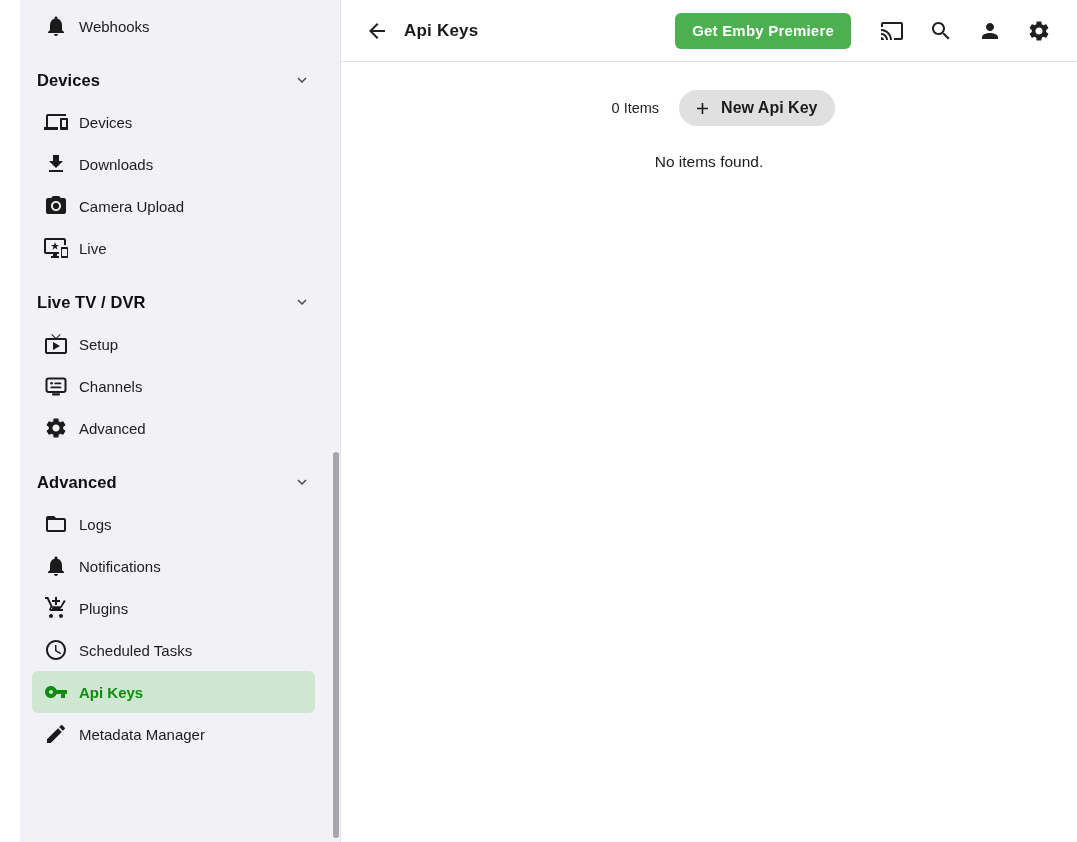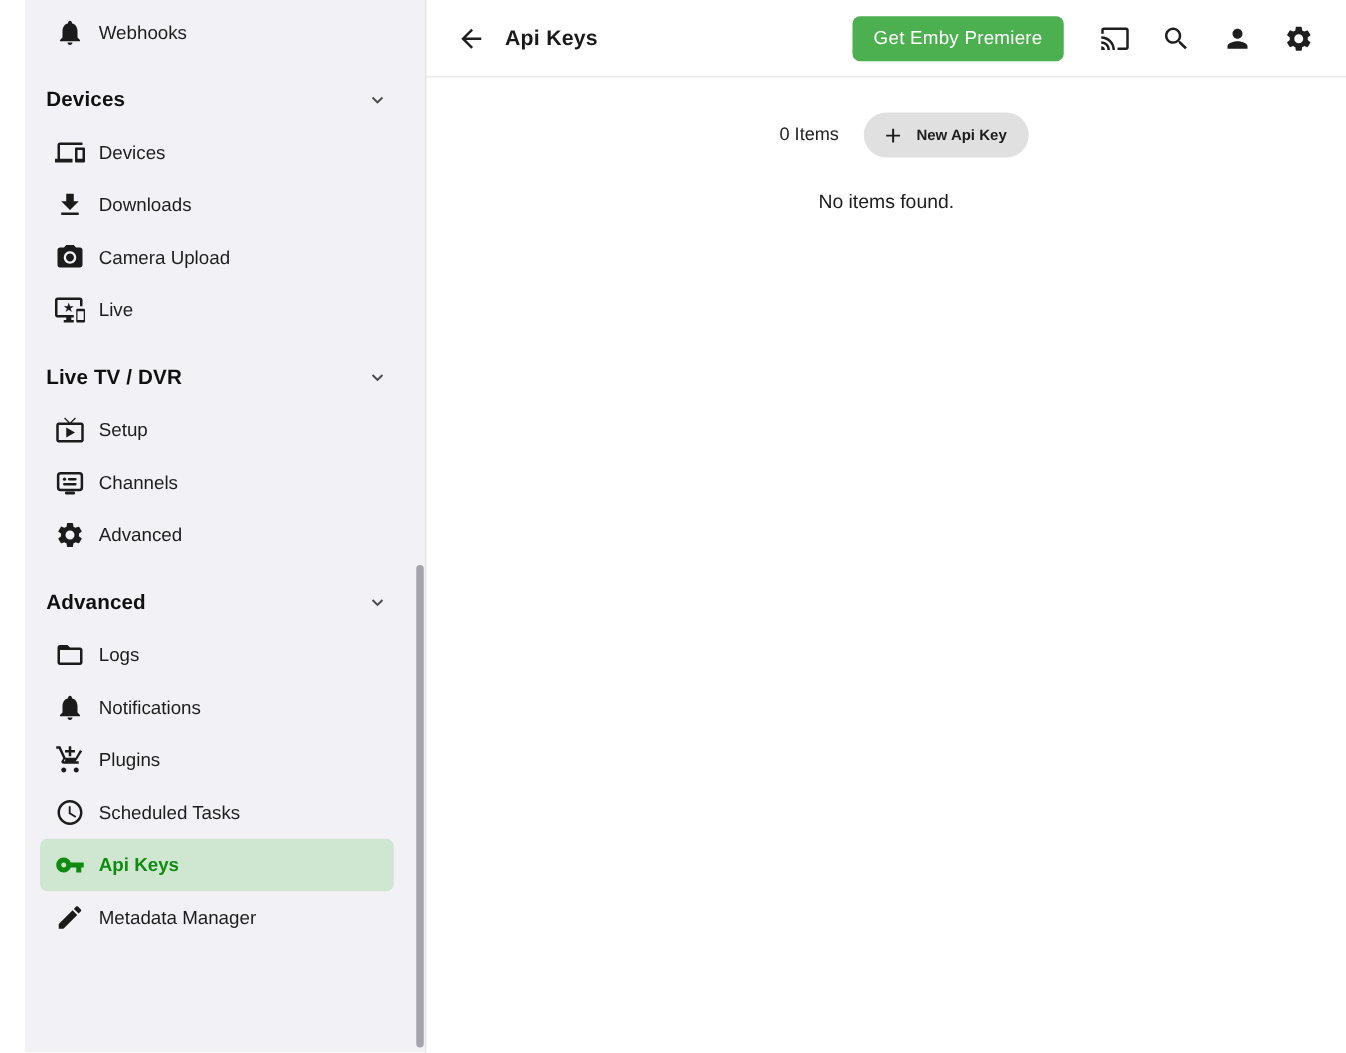--- a/index.html
+++ b/index.html
@@ -107,21 +107,21 @@
     margin-left: auto;
     display: flex; align-items: center;
     gap: 25px;
   }
   #premiere-btn {
     height: 36px;
     border: none; border-radius: 6px;
     background: var(--accent, #4caf50);
     color: #fff;
     font-family: "Liberation Sans", sans-serif;
-    font-size: 15px; font-weight: 400;
+    font-size: 15px; font-weight: 700;
     padding: 0 17px;
     cursor: pointer;
     margin-right: 4px;
     letter-spacing: .2px;
     text-align: center;
   }
 
   #content { flex: 1 1 auto; position: relative; }
   #list-toolbar {
     display: flex; align-items: center; justify-content: center;
@@ -131,21 +131,21 @@
     padding-left: 29px;
   }
   #items-count { font-size: 14.5px; color: #222; }
   #new-key-btn {
     display: flex; align-items: center;
     height: 36px;
     border: none; border-radius: 18px;
     background: #e0e0e0;
     color: #1c1c1c;
     font-family: "Liberation Sans", sans-serif;
-    font-size: 12px; font-weight: 700;
+    font-size: 16px; font-weight: 700;
     padding: 0 18px 0 14px;
     cursor: pointer;
     gap: 9px;
   }
   #new-key-btn .plus { width: 19px; height: 19px; }
   #new-key-btn .plus svg { width: 19px; height: 19px; display: block; }
 
   #empty-message {
     margin-top: 27px;
     text-align: center;

